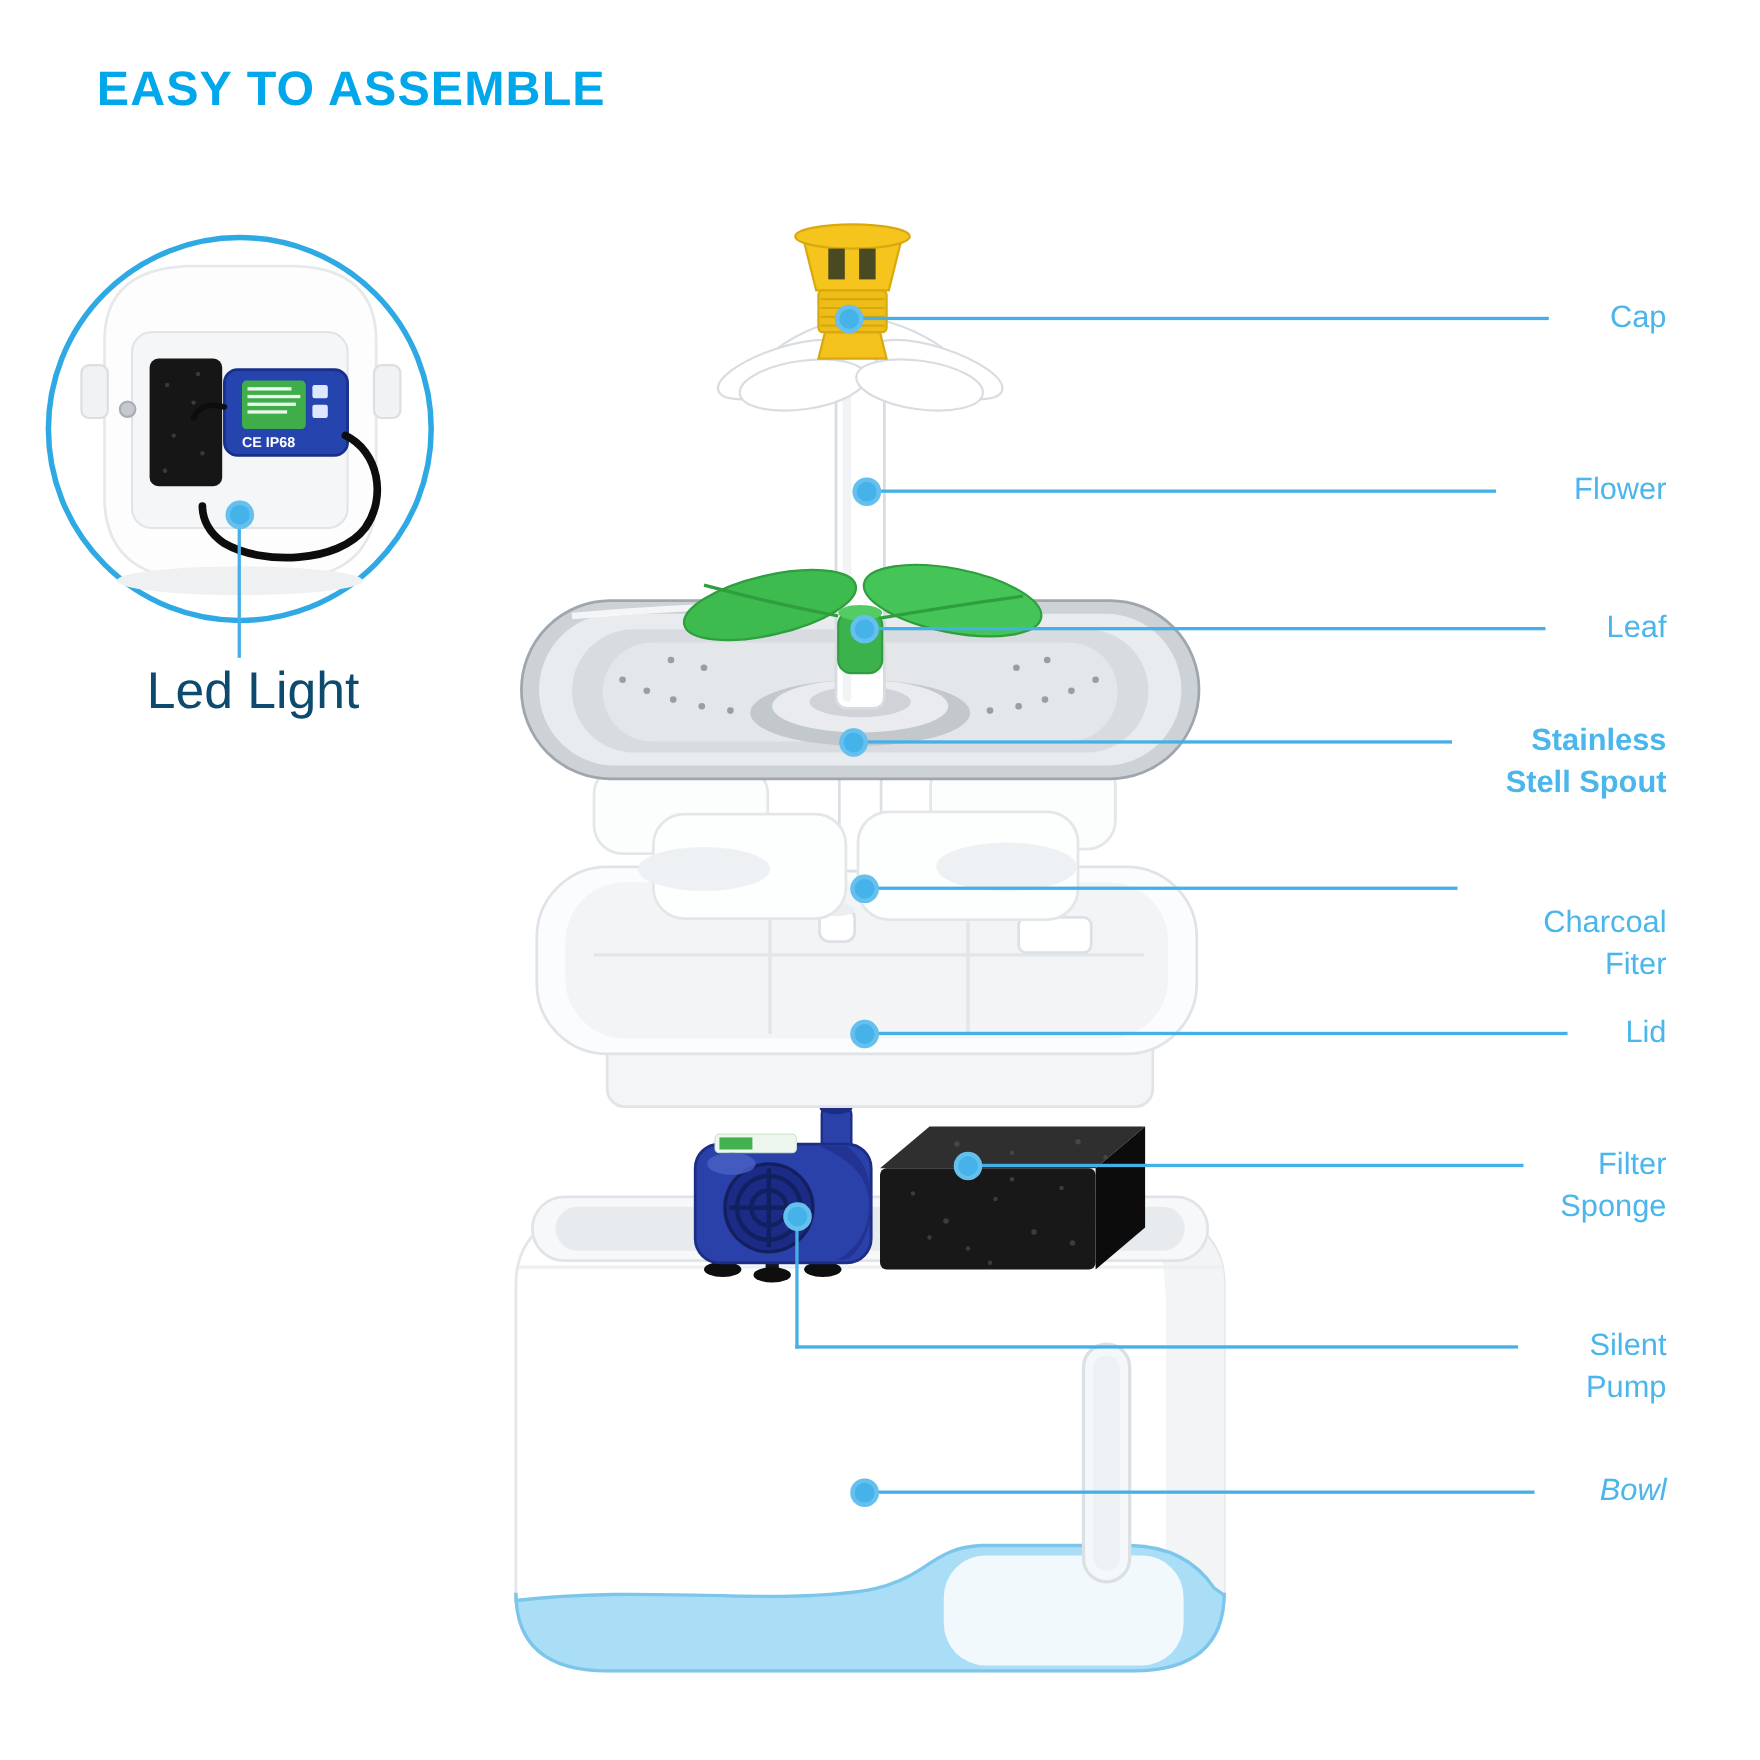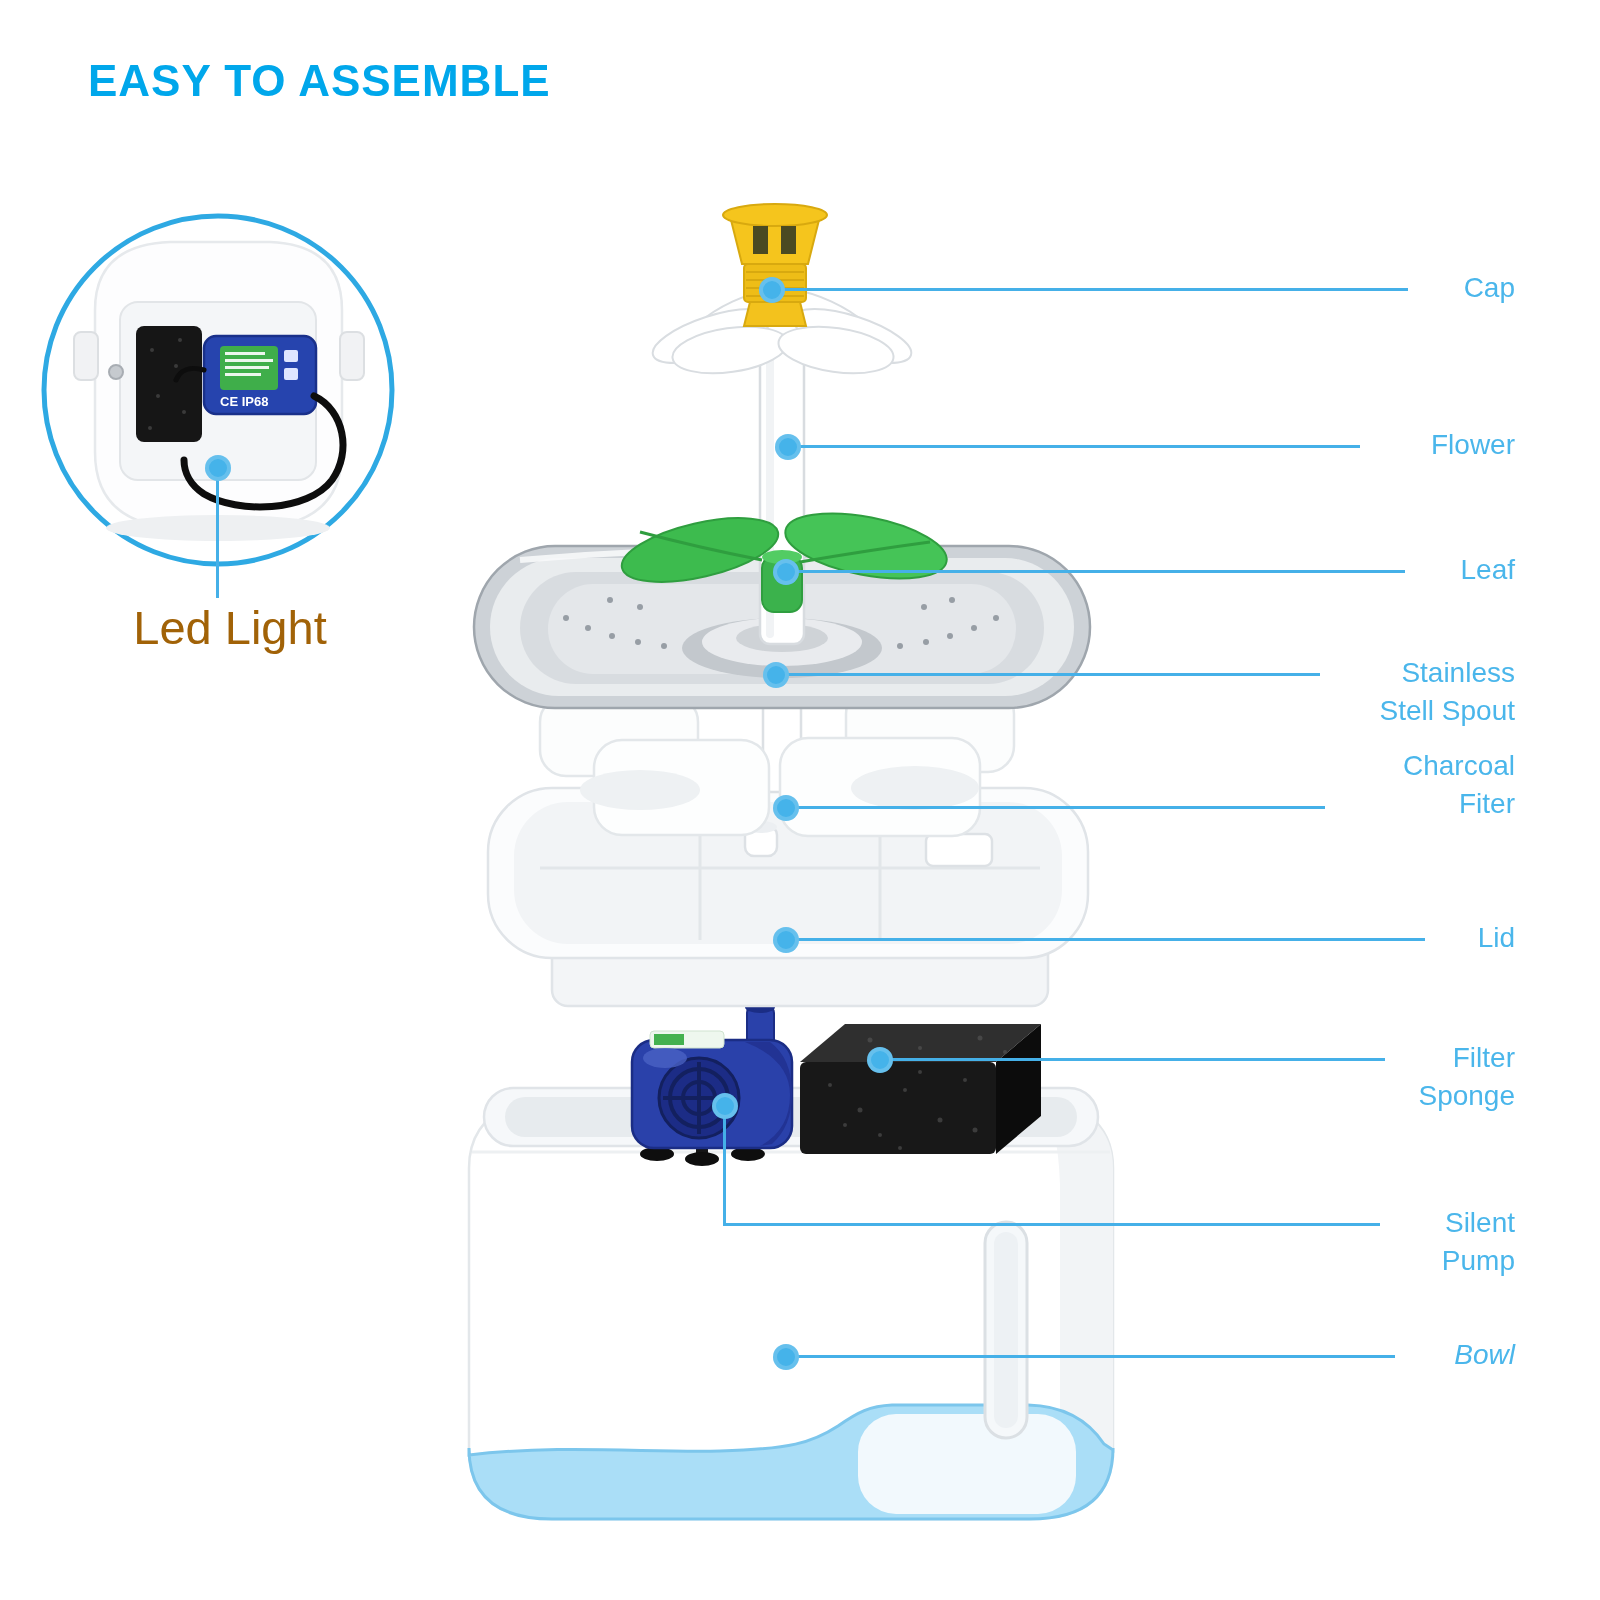--- a/index.html
+++ b/index.html
@@ -25,21 +25,21 @@
     background:#45B3EA;
     box-shadow: inset 0 0 0 4px rgba(255,255,255,0.18);
   }
   .label {
     position:absolute; right:85px; width:430px;
     text-align:right; font-size:28px; line-height:38px;
     color:#4AB6EB; white-space:nowrap;
   }
   .led-label {
     position:absolute; left:55px; top:600px; width:350px;
-    text-align:center; font-size:47px; color:#a16207;
+    text-align:center; font-size:47px; color:#0c4a6e;
   }
 </style>
 </head>
 <body>
 
 <div class="stage">
 
   <svg class="art" width="1600" height="1600" viewBox="0 0 1600 1600">
 
     <g>
@@ -241,26 +241,26 @@
   <div class="dot" style="left:773px; top:927px;"></div>
   <div class="dot" style="left:867px; top:1047px;"></div>
   <div class="dot" style="left:712px; top:1093px;"></div>
   <div class="dot" style="left:773px; top:1344px;"></div>
   <div class="dot" style="left:205px; top:455px;"></div>
 
   <div class="label" style="top:269px;">Cap</div>
   <div class="label" style="top:426px;">Flower</div>
   <div class="label" style="top:551px;">Leaf</div>
 
-  <div class="label" style="top:654px;">
+  <div class="label" style="top:654px;font-weight:bold;">
     <div>Stainless</div>
     <div>Stell Spout</div>
   </div>
 
-  <div class="label" style="top:747px;">
+  <div class="label" style="top:819px;">
     <div>Charcoal</div>
     <div>Fiter</div>
   </div>
 
   <div class="label" style="top:919px;">Lid</div>
 
   <div class="label" style="top:1204px;">
     <div>Silent</div>
     <div>Pump</div>
   </div>

